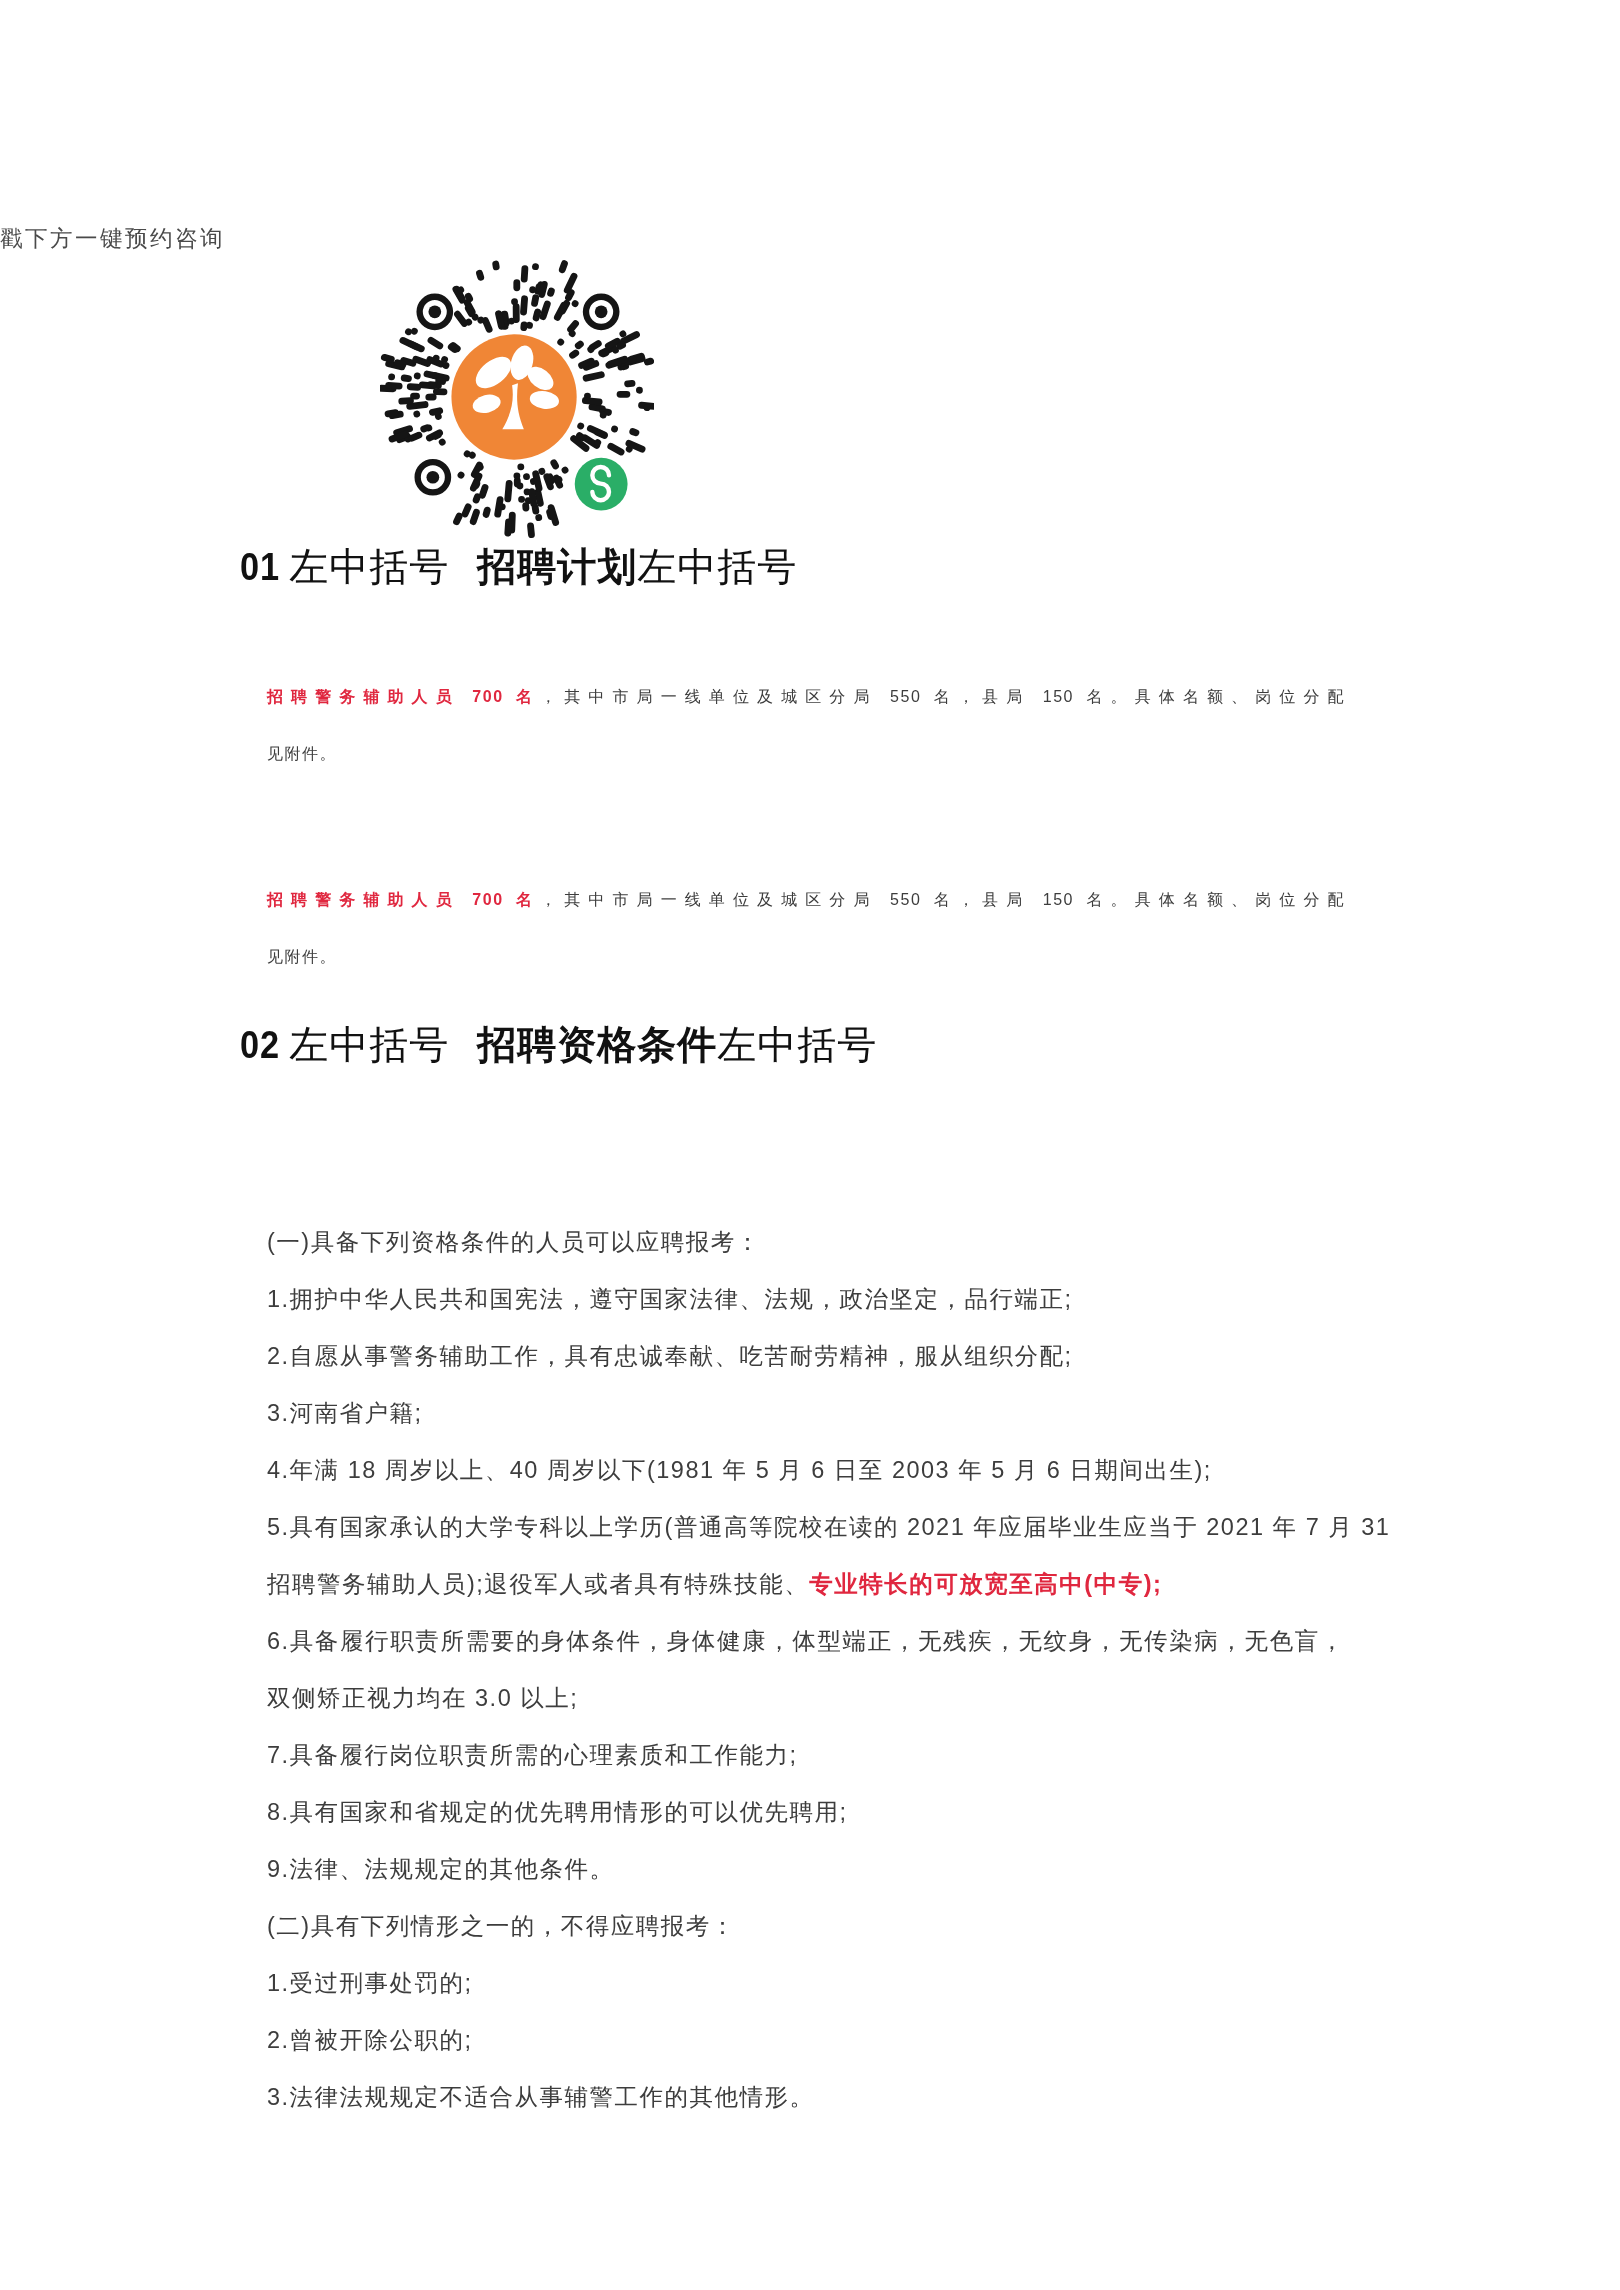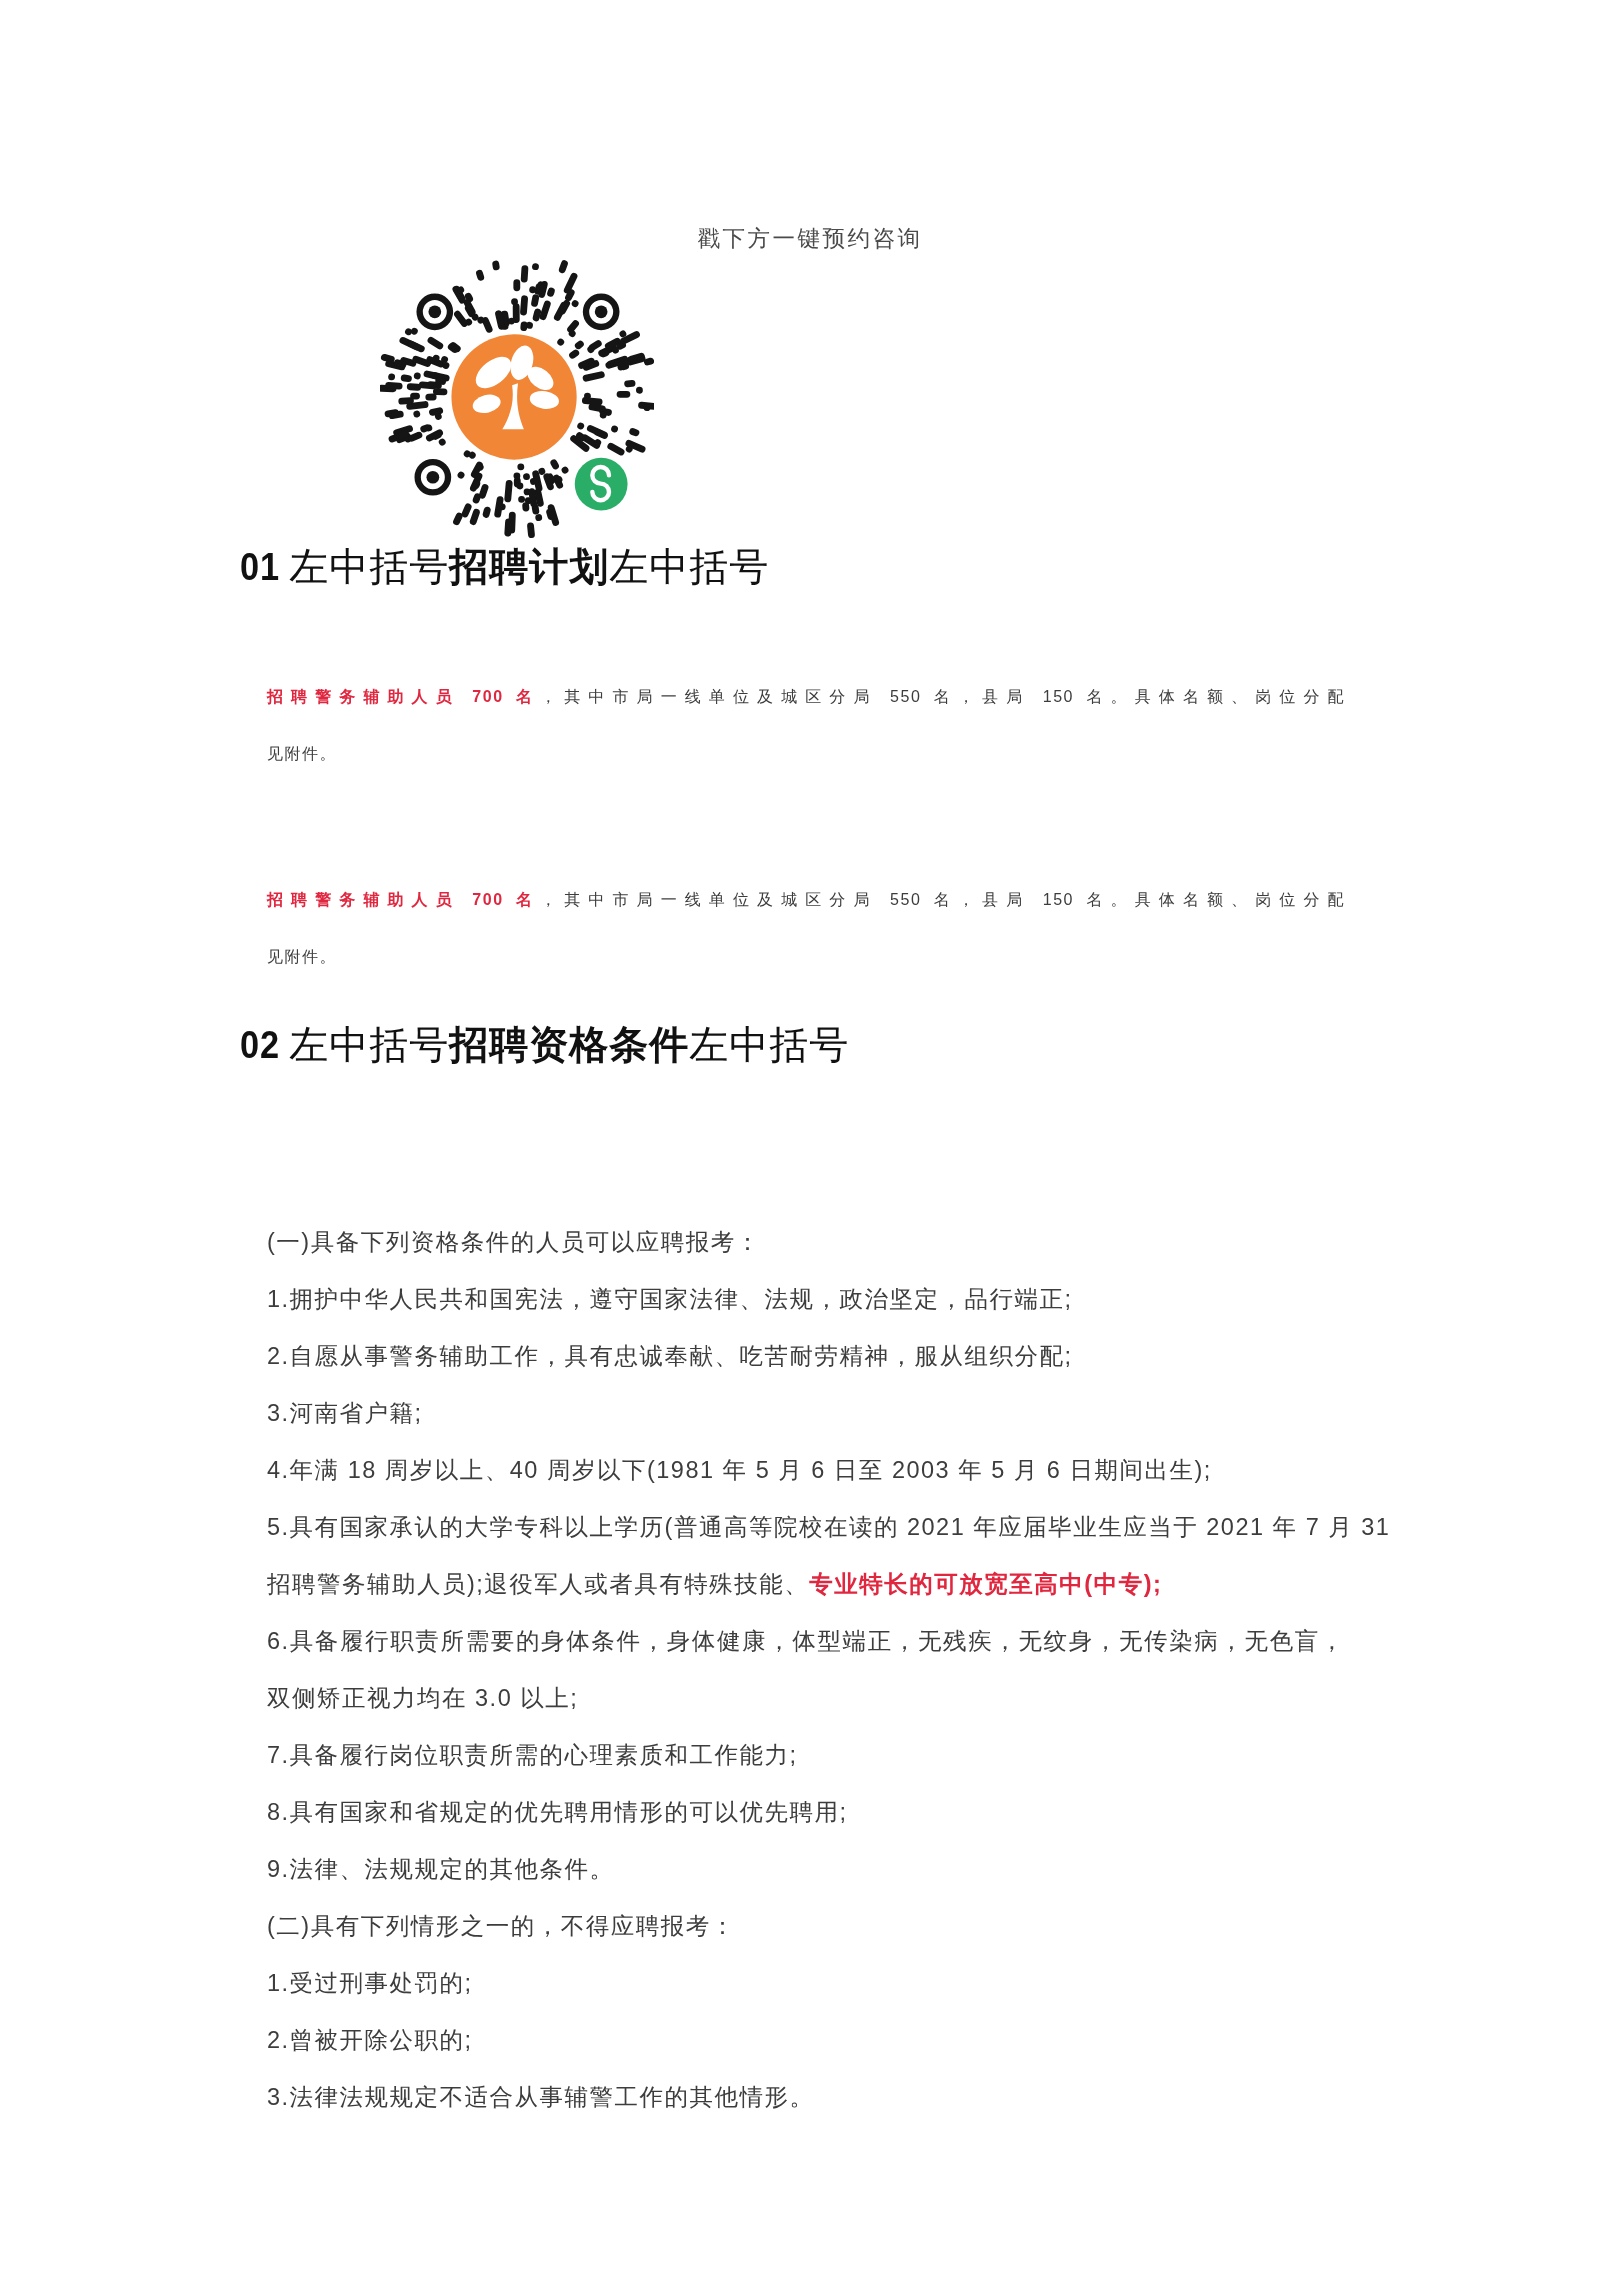--- a/index.html
+++ b/index.html
@@ -1,31 +1,31 @@
 <!DOCTYPE html>
 <html style="--red: #e0273f;"><head>
 <meta charset="utf-8">
 <style>
   html,body{margin:0;padding:0;background:#fff;}
   .page{
     position:relative;width:1620px;height:2291px;background:#ffffff;overflow:hidden;
     font-family:"Liberation Sans","DejaVu Sans",sans-serif;color:#3d3d3d;
   }
   .tagline{
-    position:absolute;top:223px;left:0;width:100%;text-align:center;
+    position:absolute;top:223px;left:0;width:100%;
     font-size:22.5px;letter-spacing:2.5px;color:#4a4a4a;
   }
   .qr{position:absolute;left:380px;top:251px;width:274px;height:292px;}
   .h{
     position:absolute;left:240px;margin:0;font-size:39px;line-height:1;
     color:#111;font-weight:400;letter-spacing:1px;white-space:nowrap;
   }
   .h .num{display:inline-block;font-weight:700;transform:scaleX(.88);transform-origin:left;margin-right:3.9px;}
   .h .light{font-weight:400;}
-  .h .strong{font-weight:700;}
+  .h .strong{font-weight:700;margin-left:28px;}
   .h1{top:547px;}
   .h2{top:1025px;}
   .para{position:absolute;left:267px;width:1078px;font-size:16px;line-height:57px;letter-spacing:1.5px;}
   .p1{top:668px;}
   .p2{top:871px;}
   .list{position:absolute;left:267px;top:1214px;width:1078px;font-size:23.5px;line-height:57px;letter-spacing:1.5px;}
   .pline{white-space:nowrap;}
   .pline.fill{text-align:justify;text-align-last:justify;}
   .red{color:var(--red,#e0273f);font-weight:700;}
 </style>

